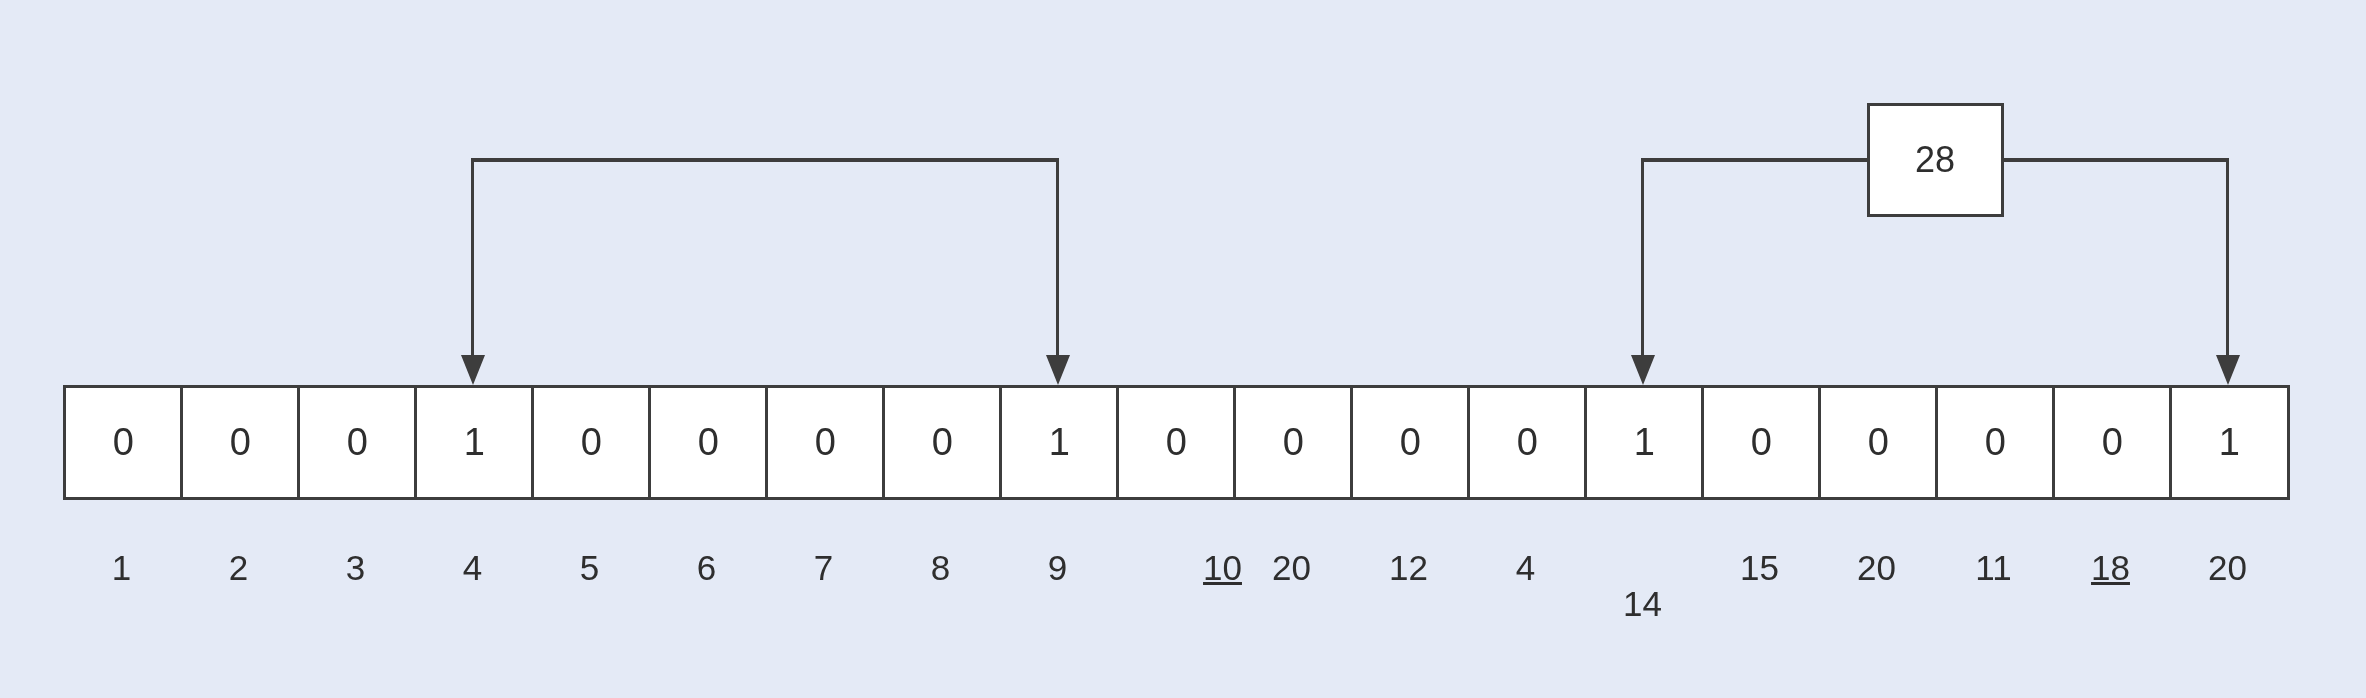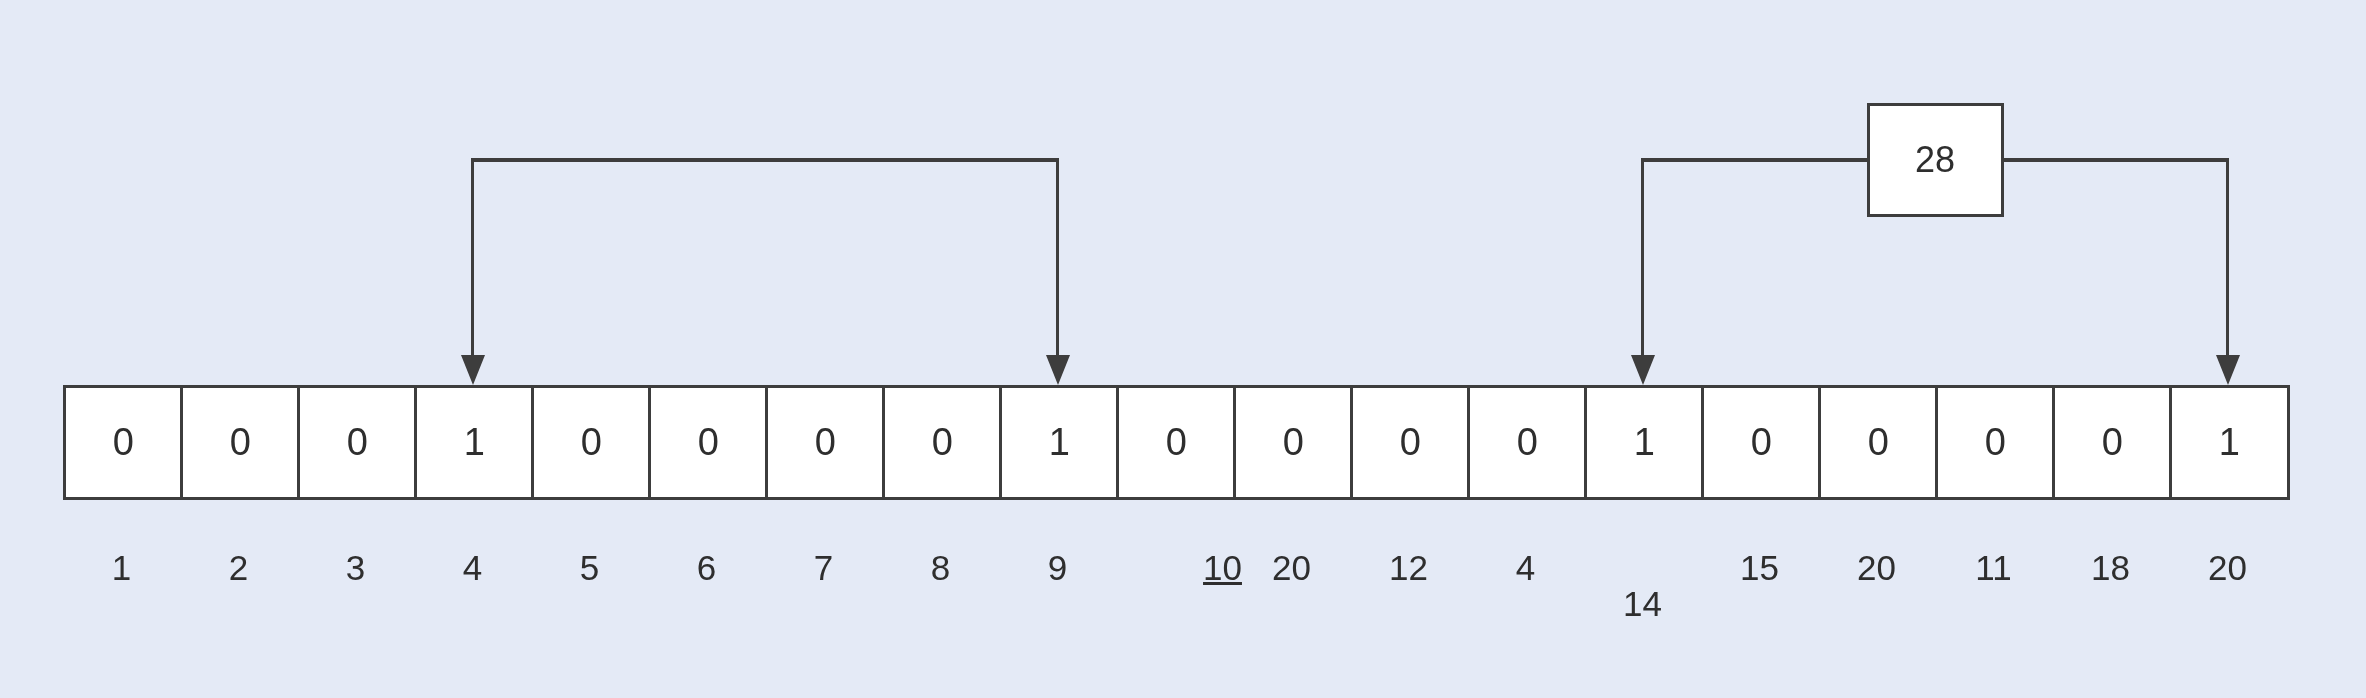--- a/index.html
+++ b/index.html
@@ -120,21 +120,21 @@
       <span>0</span>
     </div>
     <div class="index-label" style="left: 1818px; top: 548px; width: 117px;">20</div>
     <div class="cell" style="left: 1935px; top: 385px; width: 120.5px; height: 115px; border-color: rgb(61, 61, 61);">
       <span>0</span>
     </div>
     <div class="index-label" style="left: 1935px; top: 548px; width: 117px;">11</div>
     <div class="cell" style="left: 2052px; top: 385px; width: 120.5px; height: 115px; border-color: rgb(61, 61, 61);">
       <span>0</span>
     </div>
-    <div class="index-label" style="left: 2052px; top: 548px; width: 117px;">18</div>
+    <div class="index-label" style="left: 2052px; top: 548px; width: 117px; text-decoration: underline;">18</div>
     <div class="cell" style="left: 2169px; top: 385px; width: 120.5px; height: 115px; border-color: rgb(61, 61, 61);">
       <span>1</span>
     </div>
     <div class="index-label" style="left: 2169px; top: 548px; width: 117px;">20</div>
     <div class="conn" style="left: 470.75px; top: 158.25px; width: 362.75px; height: 3.5px; background: rgb(61, 61, 61);"></div>
     <div class="conn" style="left: 470.75px; top: 158.25px; width: 3.5px; height: 201px; background: rgb(61, 61, 61);"></div>
     <div class="arrowhead" style="left: 460.5px; top: 355px; border-top: 30px solid rgb(61, 61, 61);"></div>
     <div class="conn" style="left: 696.5px; top: 158.25px; width: 362.75px; height: 3.5px; background: rgb(61, 61, 61);"></div>
     <div class="conn" style="left: 1055.75px; top: 158.25px; width: 3.5px; height: 201px; background: rgb(61, 61, 61);"></div>
     <div class="arrowhead" style="left: 1045.5px; top: 355px; border-top: 30px solid rgb(61, 61, 61);"></div>

